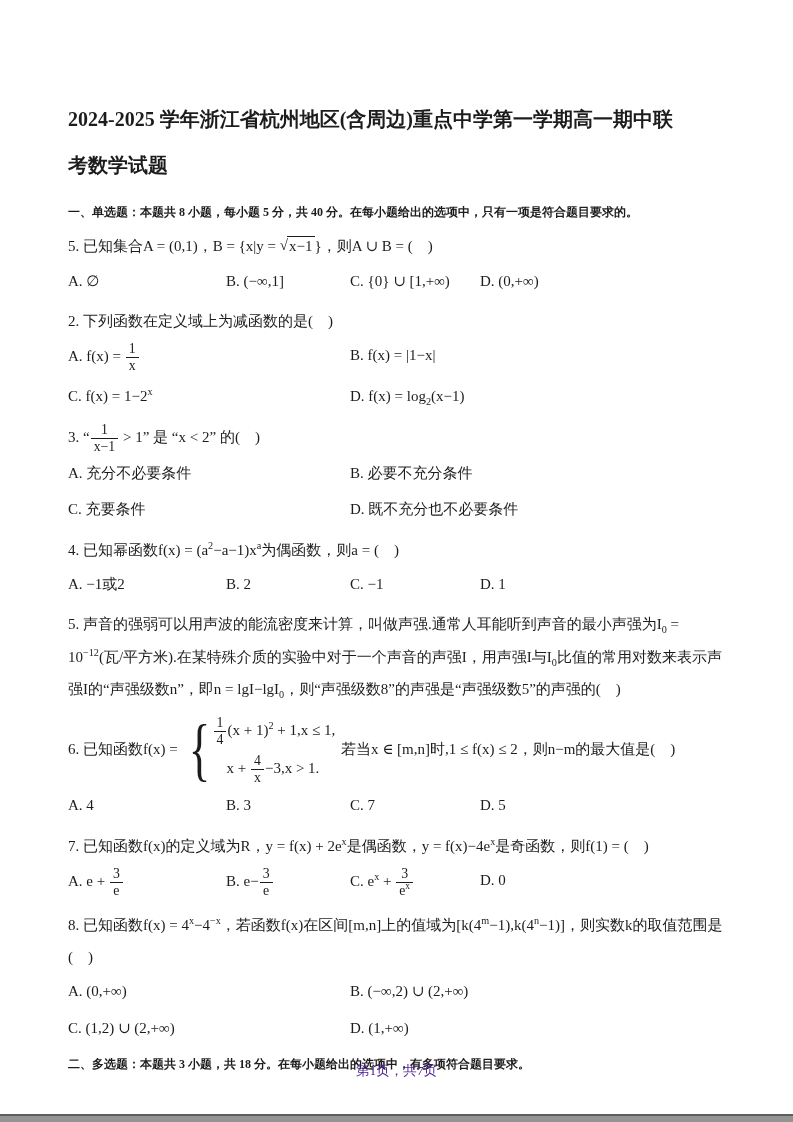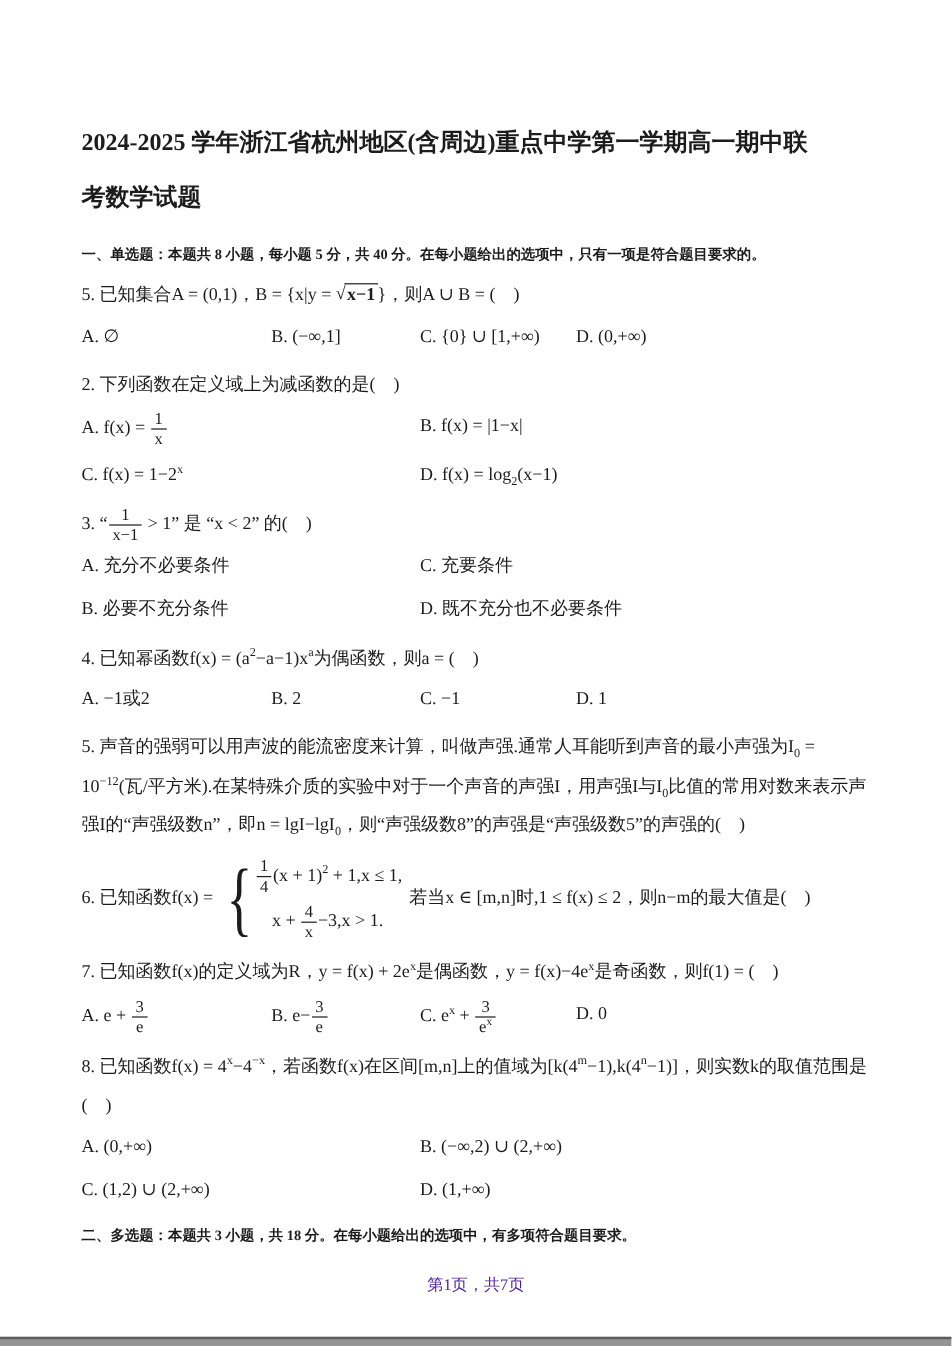--- a/index.html
+++ b/index.html
@@ -23,21 +23,21 @@
   .opts.cols4{grid-template-columns:158px 124px 130px auto;}
   .opts.cols2{grid-template-columns:282px auto;}
   .opt{text-align:left;}
   sup,sub{font-size:0.68em;line-height:0;}
   .frac{
     display:inline-block;vertical-align:middle;text-align:center;
     font-size:0.92em;line-height:1.15;margin:0 1px;
   }
   .frac .num{display:block;border-bottom:1px solid currentColor;padding:0 3px;}
   .frac .den{display:block;padding:0 3px;}
-  .sqrt{display:inline-block;white-space:nowrap;font-weight:bold;}
+  .sqrt{display:inline-block;white-space:nowrap;}
   .sqrt .radical{display:inline-block;transform:translateY(-1px);margin-right:-1px;}
   .sqrt .radicand{display:inline-block;border-top:1px solid currentColor;padding:0 2px;line-height:1.2;}
   .cases{display:inline-flex;align-items:center;vertical-align:middle;margin:2px 2px;}
   .cases .brace{
     font-size:4.6em;font-weight:300;line-height:0.8;
     transform:scaleX(0.65);margin-right:-4px;
   }
   .cases .crows{display:inline-flex;flex-direction:column;row-gap:5px;text-align:left;}
   .cases .crow{line-height:1.35;white-space:nowrap;}
   .cases .crow2{padding-left:14px;}
@@ -75,22 +75,22 @@
           <div class="opt"><span class="m-text">A. f(x) = </span><span class="frac"><span class="num">1</span><span class="den">x</span></span></div>
           <div class="opt"><span class="m-text">B. f(x) = |1−x|</span></div>
           <div class="opt"><span class="m-text">C. f(x) = 1−2</span><sup class="m-sup">x</sup></div>
           <div class="opt"><span class="m-text">D. f(x) = log</span><sub class="m-sub">2</sub><span class="m-text">(x−1)</span></div>
         </div>
       </div>
       <div class="question">
         <div class="stem"><span class="m-text">3. “</span><span class="frac"><span class="num">1</span><span class="den">x−1</span></span><span class="m-text"> &gt; 1” 是 “x &lt; 2” 的(　)</span></div>
         <div class="opts cols2">
           <div class="opt"><span class="m-text">A. 充分不必要条件</span></div>
+          <div class="opt"><span class="m-text">B. 必要不充分条件</span></div>
           <div class="opt"><span class="m-text">C. 充要条件</span></div>
-          <div class="opt"><span class="m-text">B. 必要不充分条件</span></div>
           <div class="opt"><span class="m-text">D. 既不充分也不必要条件</span></div>
         </div>
       </div>
       <div class="question">
         <div class="stem"><span class="m-text">4. 已知幂函数f(x) = (a</span><sup class="m-sup">2</sup><span class="m-text">−a−1)x</span><sup class="m-sup">a</sup><span class="m-text">为偶函数，则a = (　)</span></div>
         <div class="opts cols4">
           <div class="opt"><span class="m-text">A. −1或2</span></div>
           <div class="opt"><span class="m-text">B. 2</span></div>
           <div class="opt"><span class="m-text">C. −1</span></div>
           <div class="opt"><span class="m-text">D. 1</span></div>
@@ -100,20 +100,26 @@
         <div class="stem"><span class="m-text">5. 声音的强弱可以用声波的能流密度来计算，叫做声强.通常人耳能听到声音的最小声强为I</span><sub class="m-sub">0</sub><span class="m-text"> = 10</span><sup class="m-sup">−12</sup><span class="m-text">(瓦/平方米).在某特殊介质的实验中对于一个声音的声强I，用声强I与I</span><sub class="m-sub">0</sub><span class="m-text">比值的常用对数来表示声强I的“声强级数n”，即n = lgI−lgI</span><sub class="m-sub">0</sub><span class="m-text">，则“声强级数8”的声强是“声强级数5”的声强的(　)</span></div>
       </div>
       <div class="question">
         <div class="stem"><span class="m-text">6. 已知函数f(x) = </span><span class="cases">
             <span class="brace">{</span>
             <span class="crows">
               <span class="crow"><span class="frac"><span class="num">1</span><span class="den">4</span></span><span class="m-text">(x + 1)</span><sup class="m-sup">2</sup><span class="m-text"> + 1,x ≤ 1,</span></span>
               <span class="crow crow2"><span class="m-text">x + </span><span class="frac"><span class="num">4</span><span class="den">x</span></span><span class="m-text">−3,x &gt; 1.</span></span>
             </span>
           </span><span class="m-text"> 若当x ∈ [m,n]时,1 ≤ f(x) ≤ 2，则n−m的最大值是(　)</span></div>
+        <div class="opts cols4">
+          <div class="opt"><span class="m-text">A. 4</span></div>
+          <div class="opt"><span class="m-text">B. 3</span></div>
+          <div class="opt"><span class="m-text">C. 7</span></div>
+          <div class="opt"><span class="m-text">D. 5</span></div>
+        </div>
       </div>
       <div class="question">
         <div class="stem"><span class="m-text">7. 已知函数f(x)的定义域为R，y = f(x) + 2e</span><sup class="m-sup">x</sup><span class="m-text">是偶函数，y = f(x)−4e</span><sup class="m-sup">x</sup><span class="m-text">是奇函数，则f(1) = (　)</span></div>
         <div class="opts cols4">
           <div class="opt"><span class="m-text">A. e + </span><span class="frac"><span class="num">3</span><span class="den">e</span></span></div>
           <div class="opt"><span class="m-text">B. e−</span><span class="frac"><span class="num">3</span><span class="den">e</span></span></div>
           <div class="opt"><span class="m-text">C. e</span><sup class="m-sup">x</sup><span class="m-text"> + </span><span class="frac"><span class="num">3</span><span class="den"><span class="m-text">e</span><sup class="m-sup">x</sup></span></span></div>
           <div class="opt"><span class="m-text">D. 0</span></div>
         </div>
       </div>

